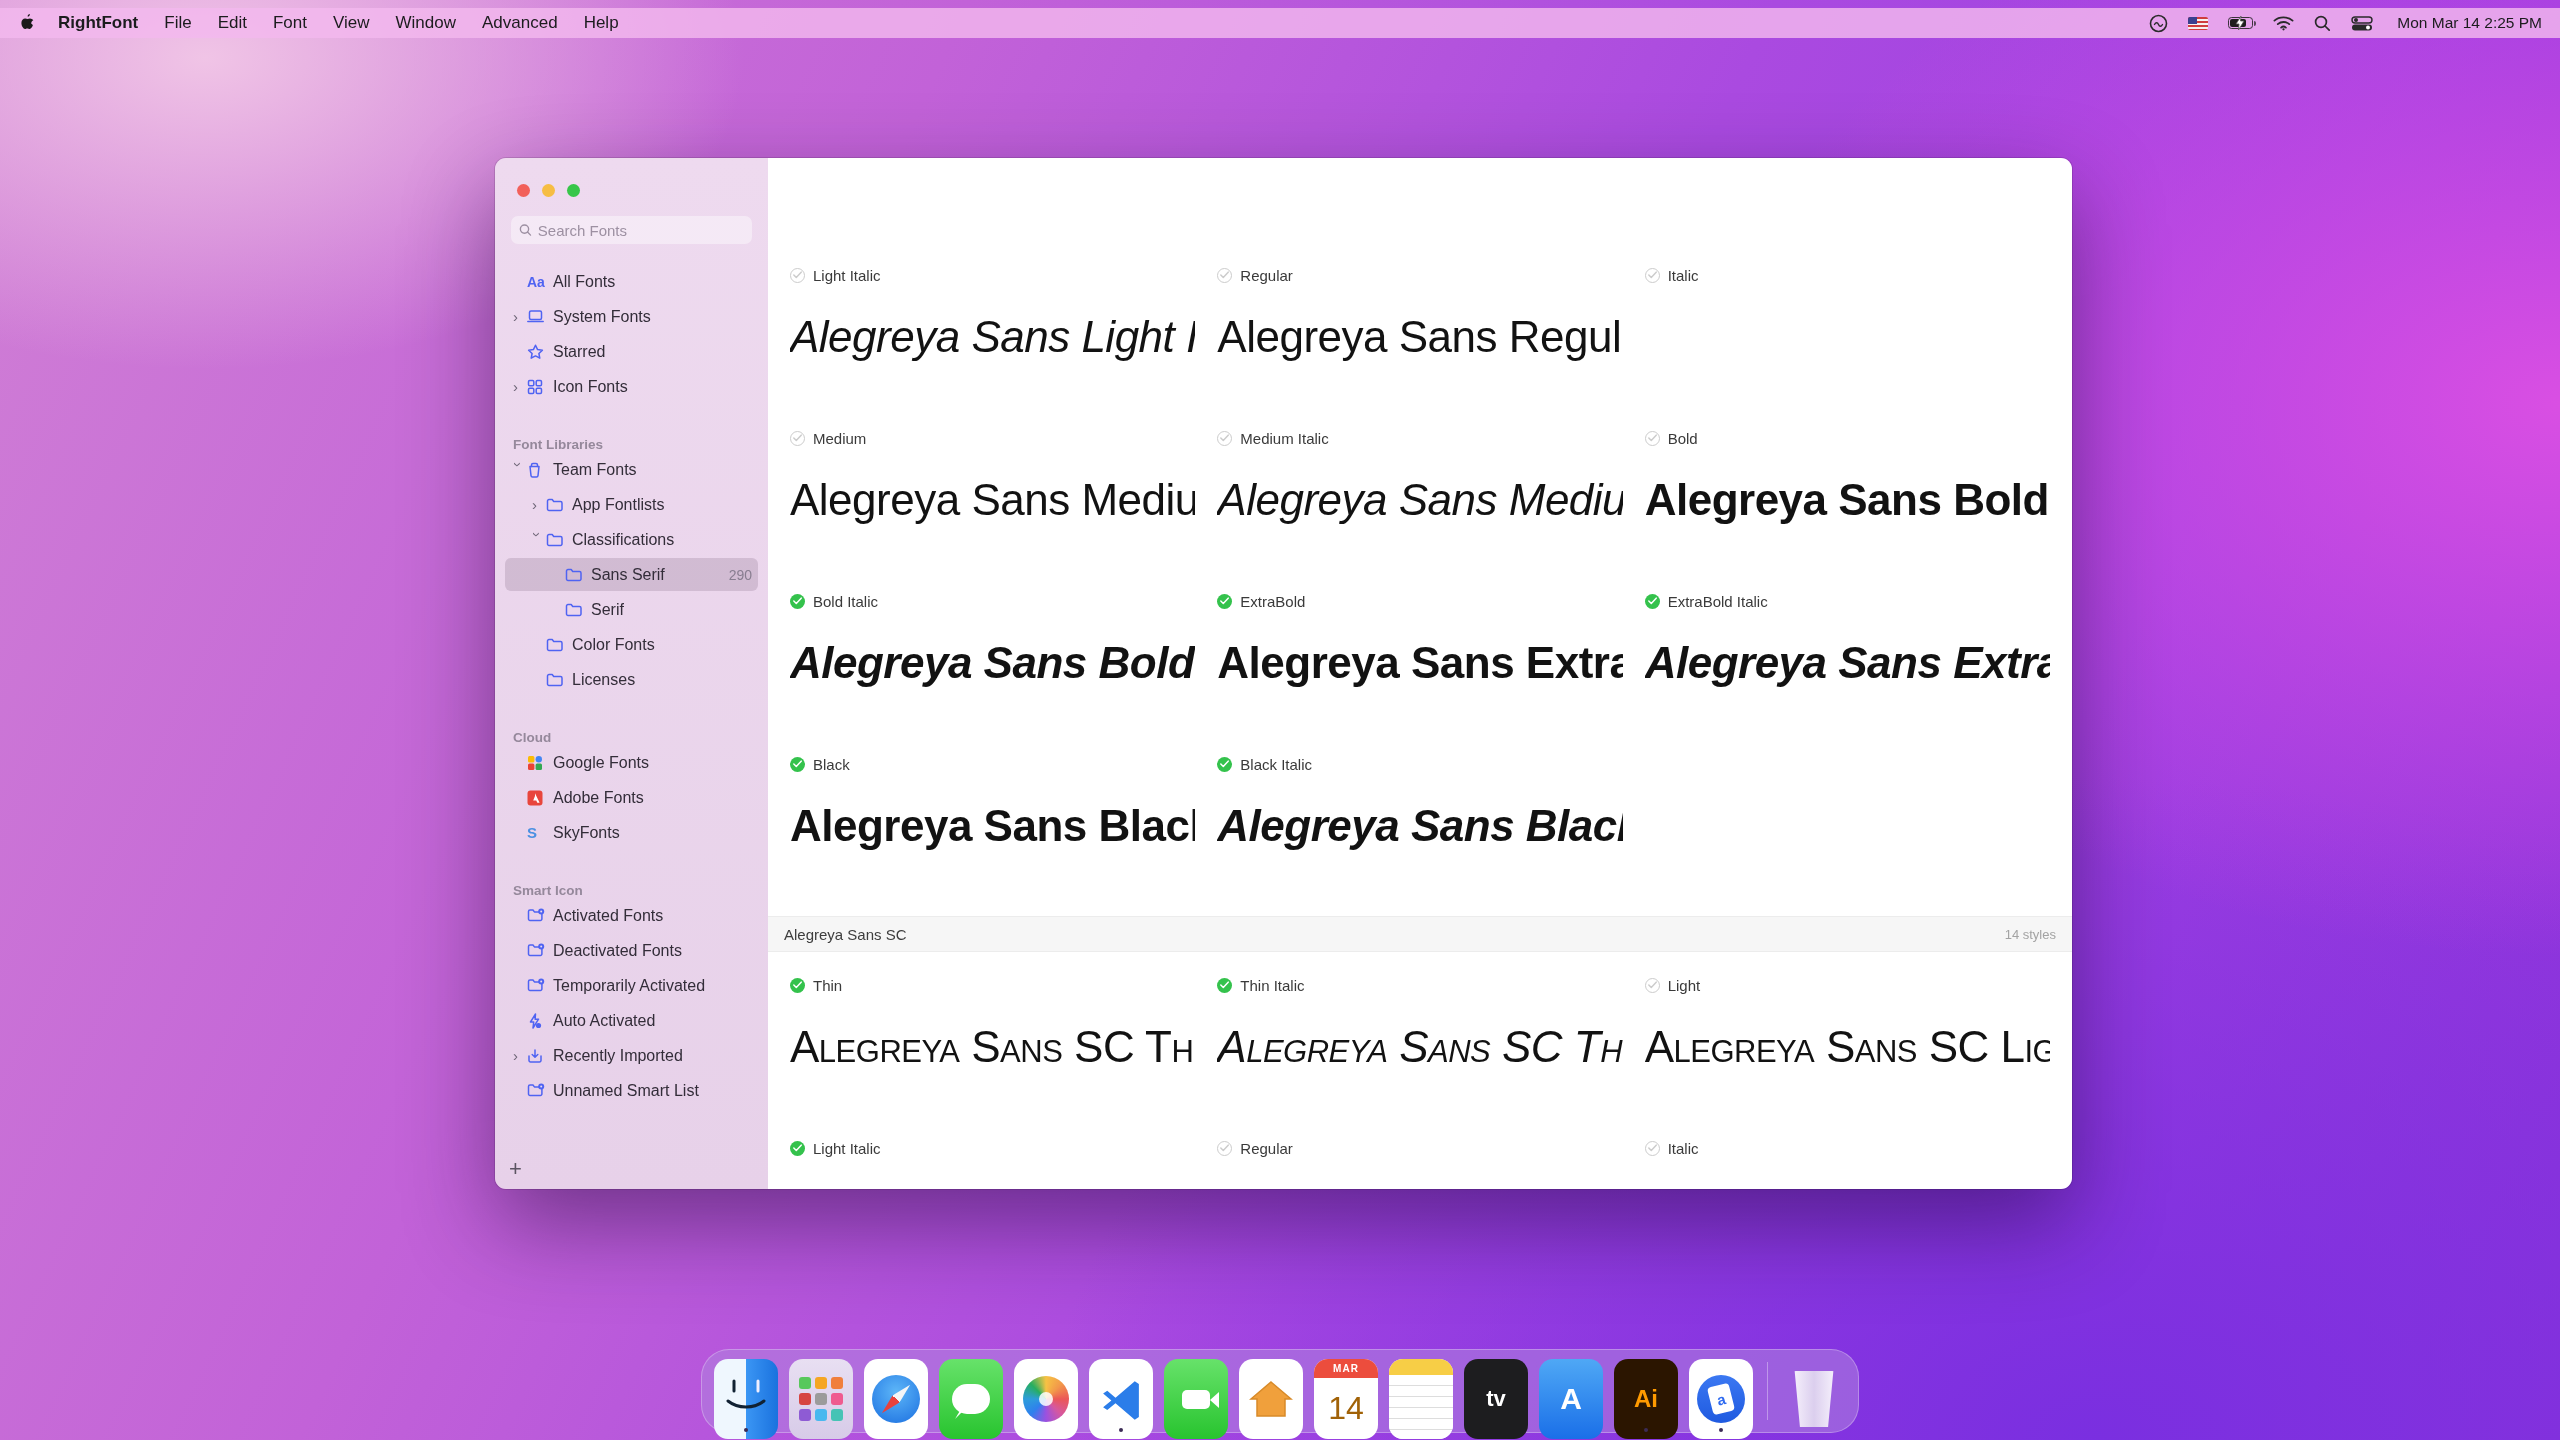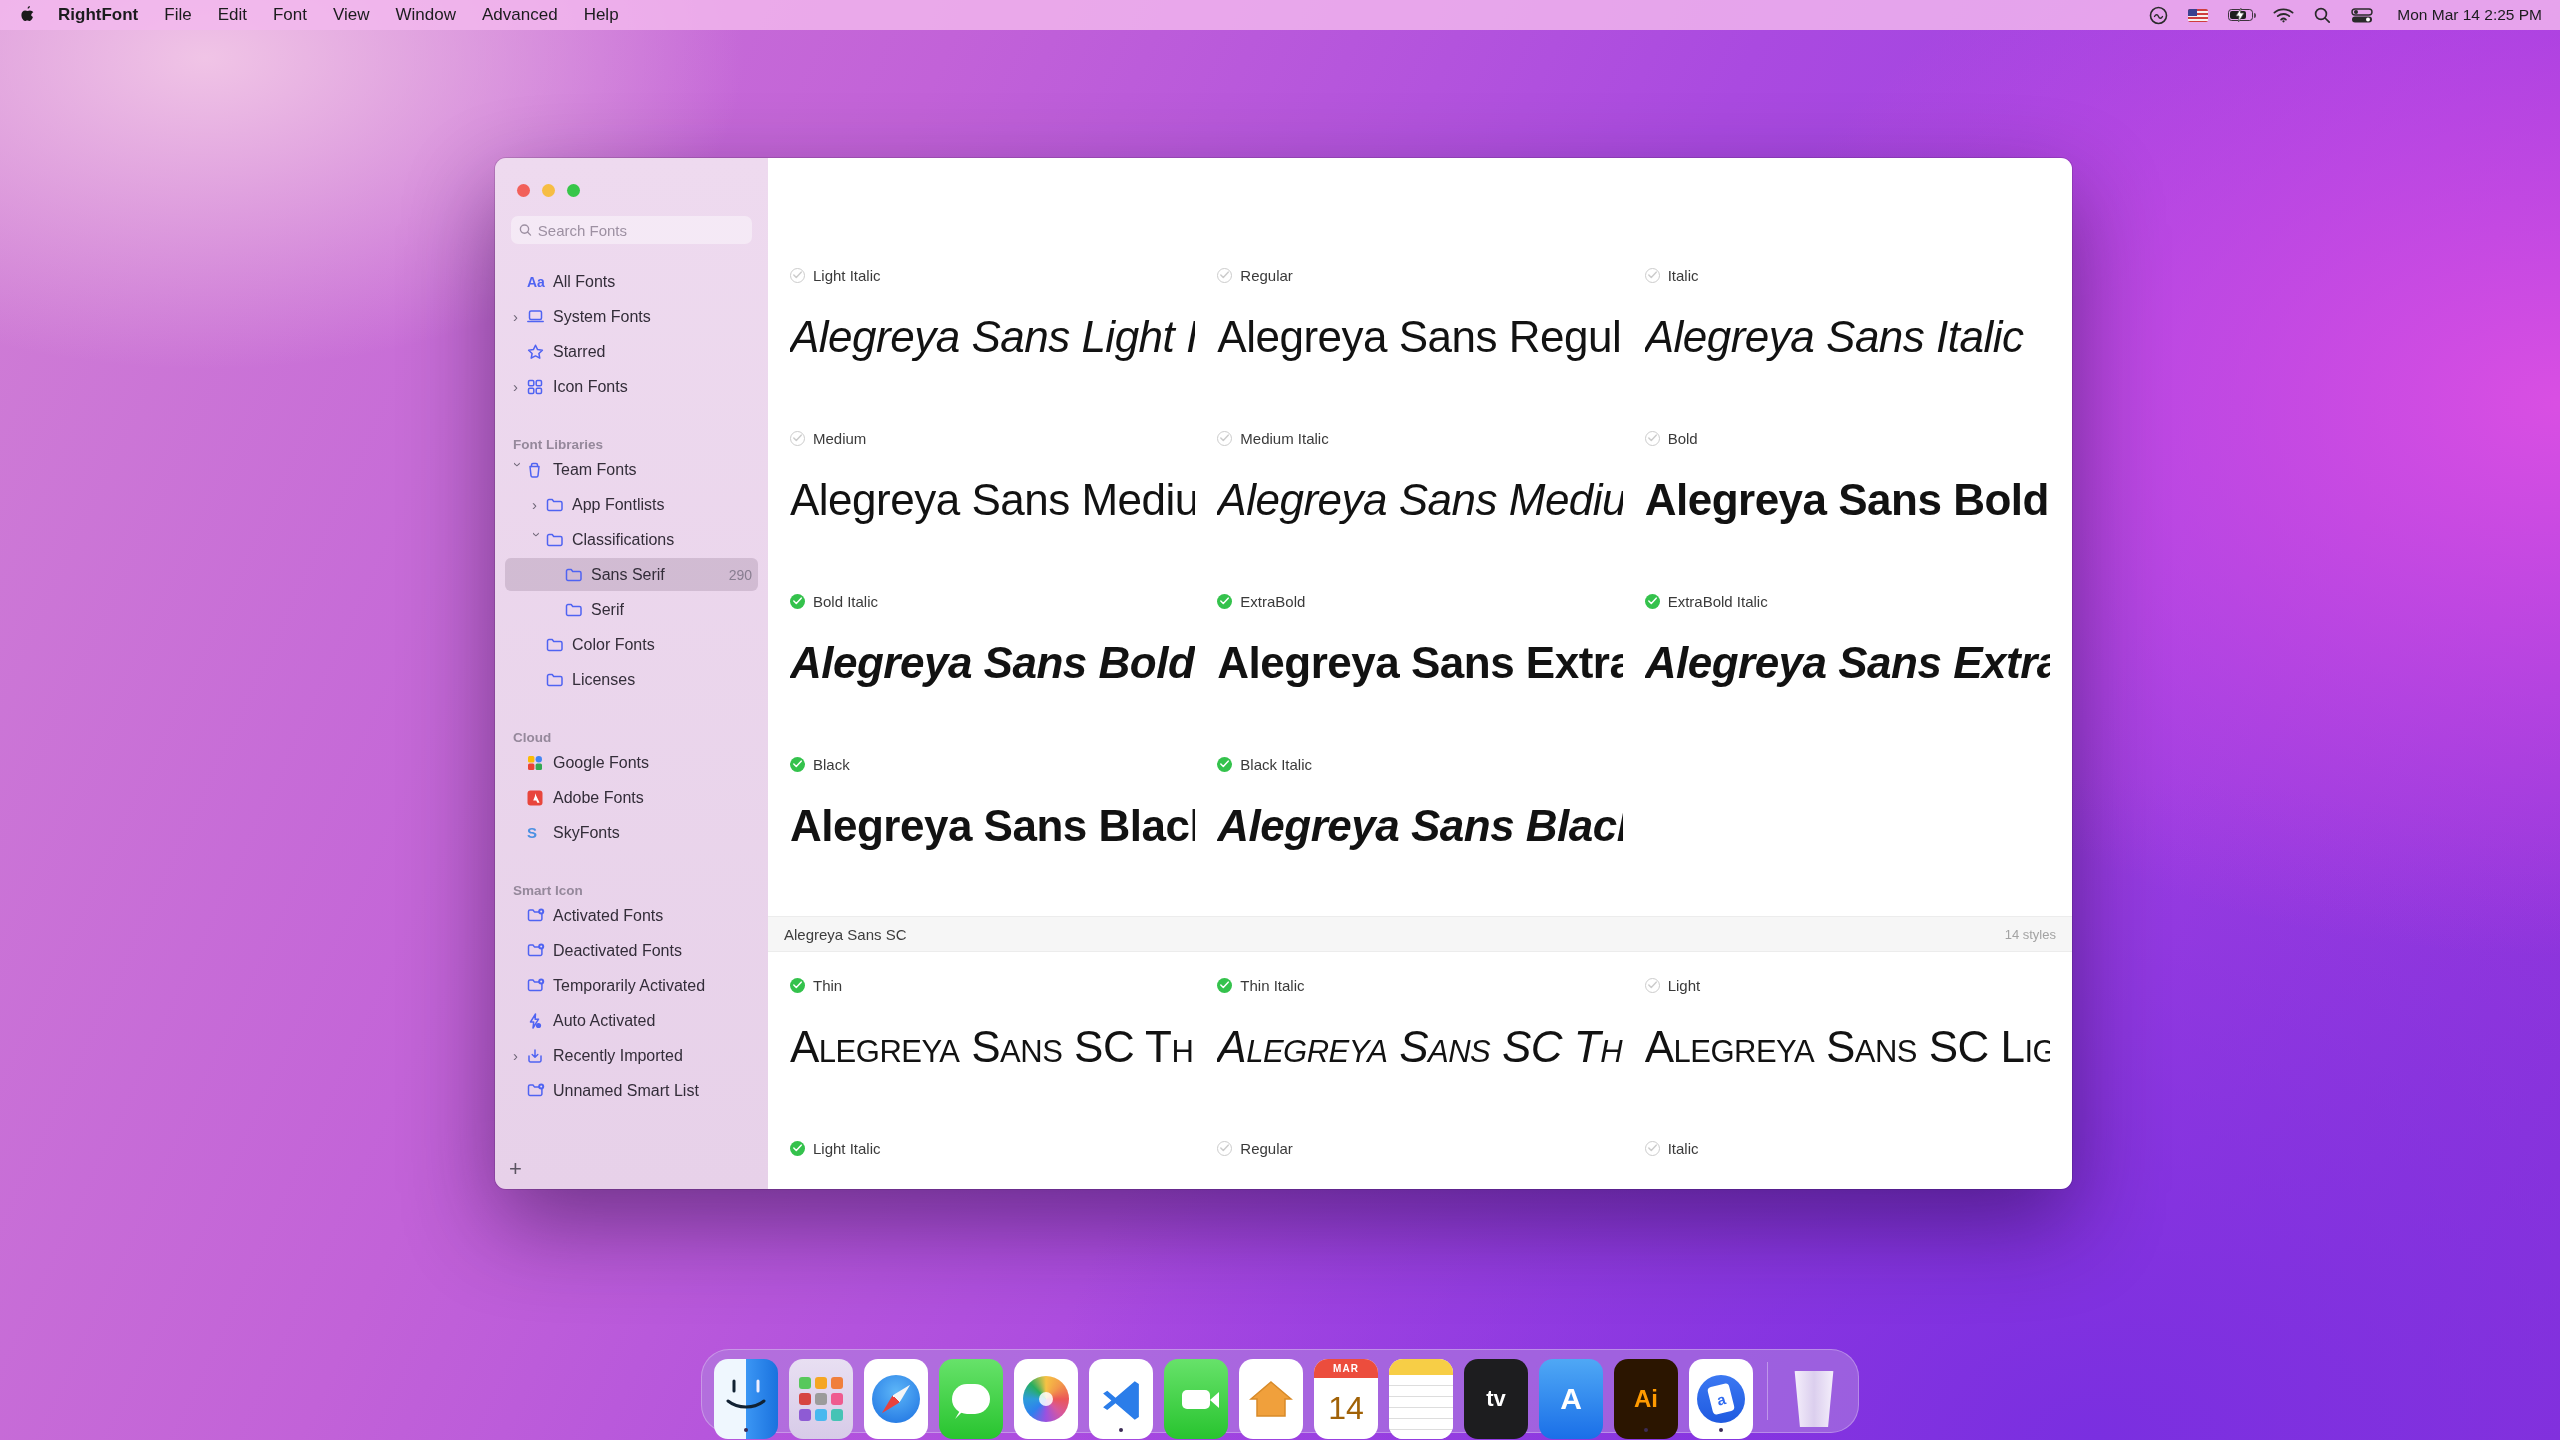--- a/index.html
+++ b/index.html
@@ -10,21 +10,21 @@
     position:absolute; inset:0;
     background:
       radial-gradient(900px 520px at 8% 4%, #f0c4e6 0%, rgba(240,196,230,0) 60%),
       radial-gradient(1300px 850px at 100% 28%, #d94fe3 0%, rgba(217,79,227,0) 65%),
       radial-gradient(1500px 950px at 82% 100%, #7a2fe0 0%, rgba(122,47,224,0) 70%),
       linear-gradient(115deg,#d07fd5 0%,#c262d8 30%,#aa4ae0 55%,#9d3fe2 75%,#8b32d9 100%);
   }
 
   
   .menubar {
-    position:absolute; top:0; left:0; right:0; height:30px;
+    position:absolute; top:8px; left:0; right:0; height:30px;
     background:rgba(243,184,238,0.82);
     display:flex; align-items:center; padding:0 18px; color:#1c1c1e; font-size:17px;
     z-index:50;
   }
   .menubar .apple { width:18px; height:18px; margin-right:22px; }
   .menubar .appname { font-weight:bold; margin-right:26px; }
   .menu-item { margin-right:26px; }
   .menubar .spacer { flex:1; }
   .status { display:flex; align-items:center; gap:20px; }
   .status svg { display:block; }
@@ -471,21 +471,20 @@
             </div>
             <div class="style-cell">
               <div class="style-label-row">
                 <span class="st-circle off">
                   <svg width="9" height="8" viewBox="0 0 11 9">
                     <polyline points="1,4.5 4,7.5 10,1" fill="none" stroke="#cccccc" stroke-width="1.8" stroke-linecap="round" stroke-linejoin="round"></polyline>
                   </svg>
                 </span>
                 <span class="st-name">Italic</span>
               </div>
-              <div class="style-preview" style="font-weight: normal; font-style: italic;">Alegreya Sans Italic</div>
             </div>
             <div class="style-cell">
               <div class="style-label-row">
                 <span class="st-circle off">
                   <svg width="9" height="8" viewBox="0 0 11 9">
                     <polyline points="1,4.5 4,7.5 10,1" fill="none" stroke="#cccccc" stroke-width="1.8" stroke-linecap="round" stroke-linejoin="round"></polyline>
                   </svg>
                 </span>
                 <span class="st-name">Medium</span>
               </div>

